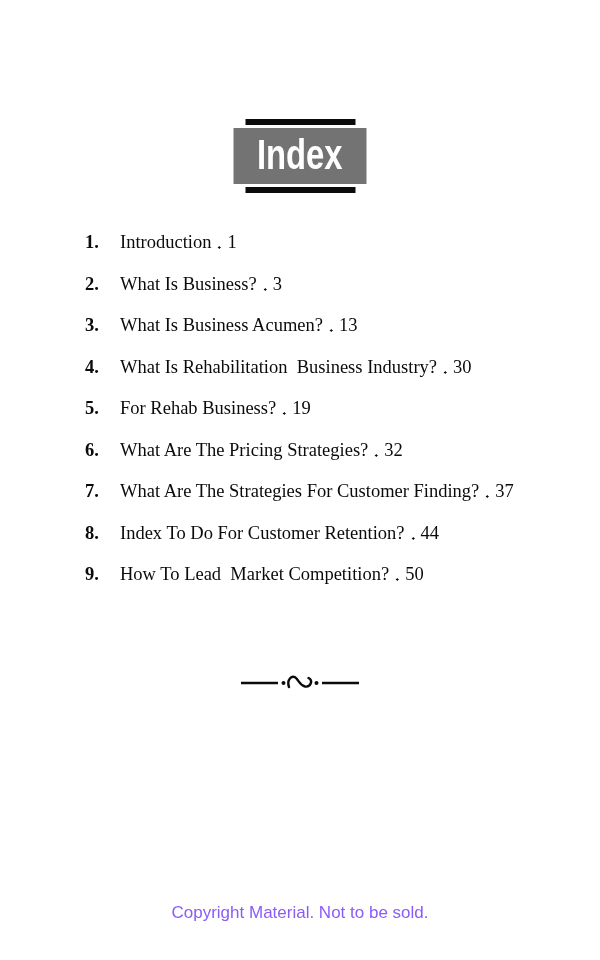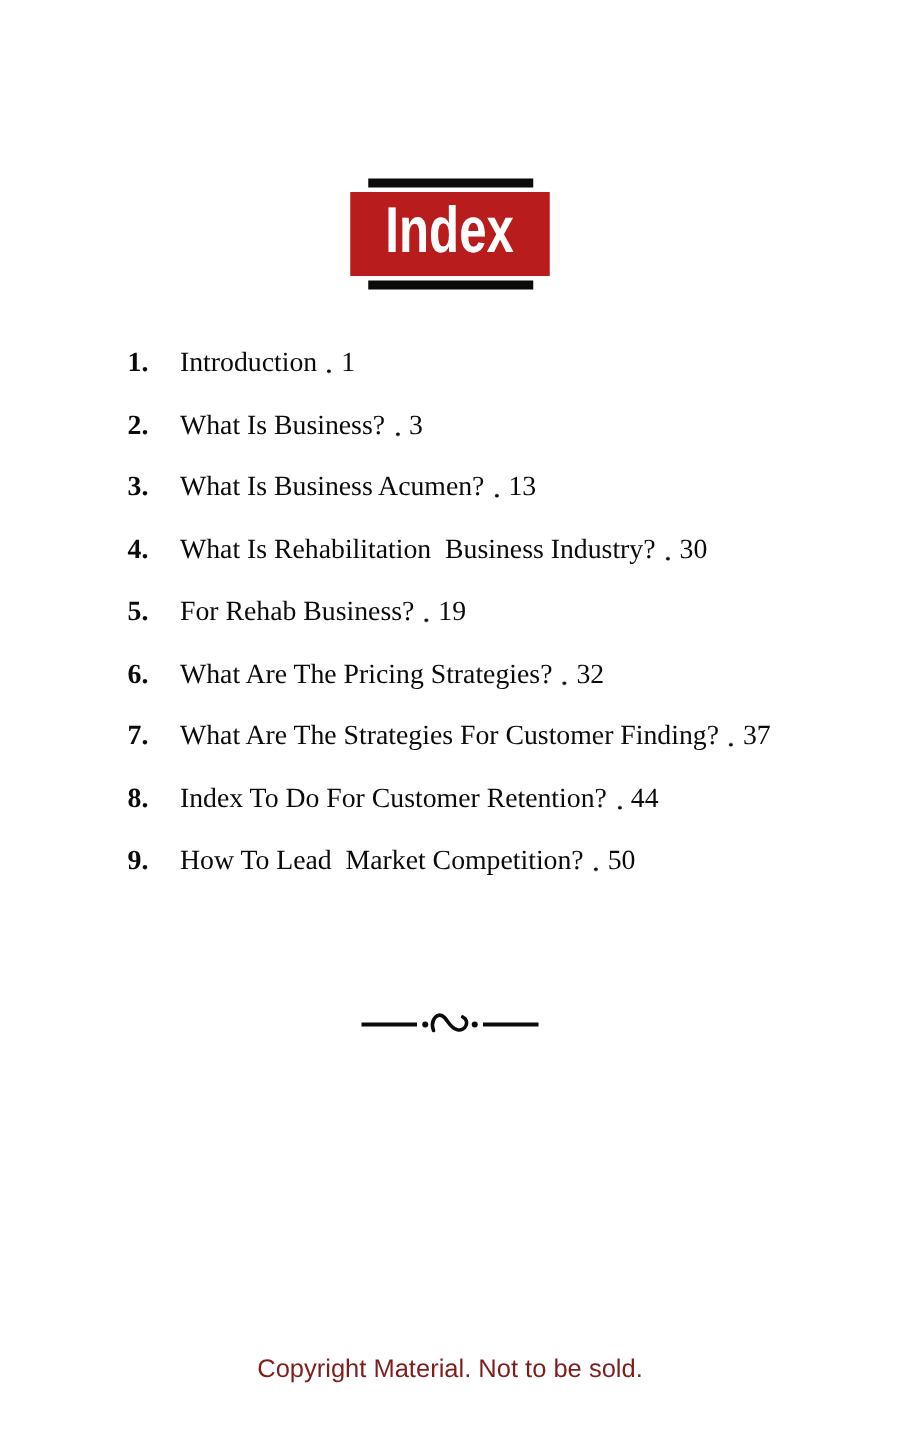--- a/index.html
+++ b/index.html
@@ -26,21 +26,21 @@
   }
   .index-bar {
     width: 110px;
     height: 6px;
     background: #0b0b0b;
   }
   .index-box {
     width: 133px;
     height: 56px;
     margin: 3px 0;
-    background: #b91c1c;
+    background: #737373;
     color: #ffffff;
     display: flex;
     align-items: center;
     justify-content: center;
   }
   .index-box .title-text {
     font-family: "Liberation Sans", sans-serif;
     font-weight: 700;
     font-size: 40px;
     line-height: 1;
@@ -107,21 +107,21 @@
 
   
   .copyright {
     position: absolute;
     top: 903px;
     left: 0;
     width: 100%;
     text-align: center;
     font-family: "Liberation Sans", sans-serif;
     font-size: 17px;
-    color: #7f1d1d;
+    color: #8b5cf6;
   }
 </style>
 </head>
 <body>
 
 <div class="page">
 
   <div class="index-block">
     <div class="index-bar"></div>
     <div class="index-box">

